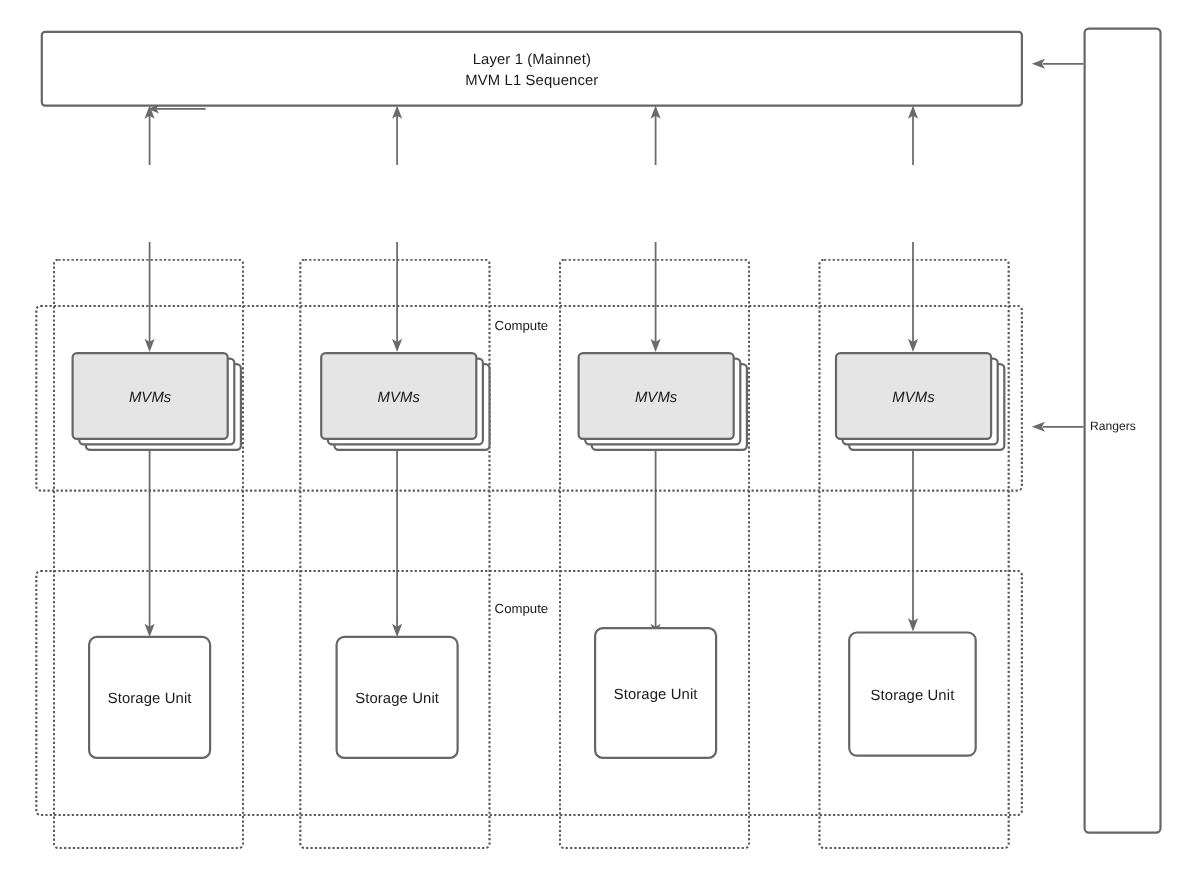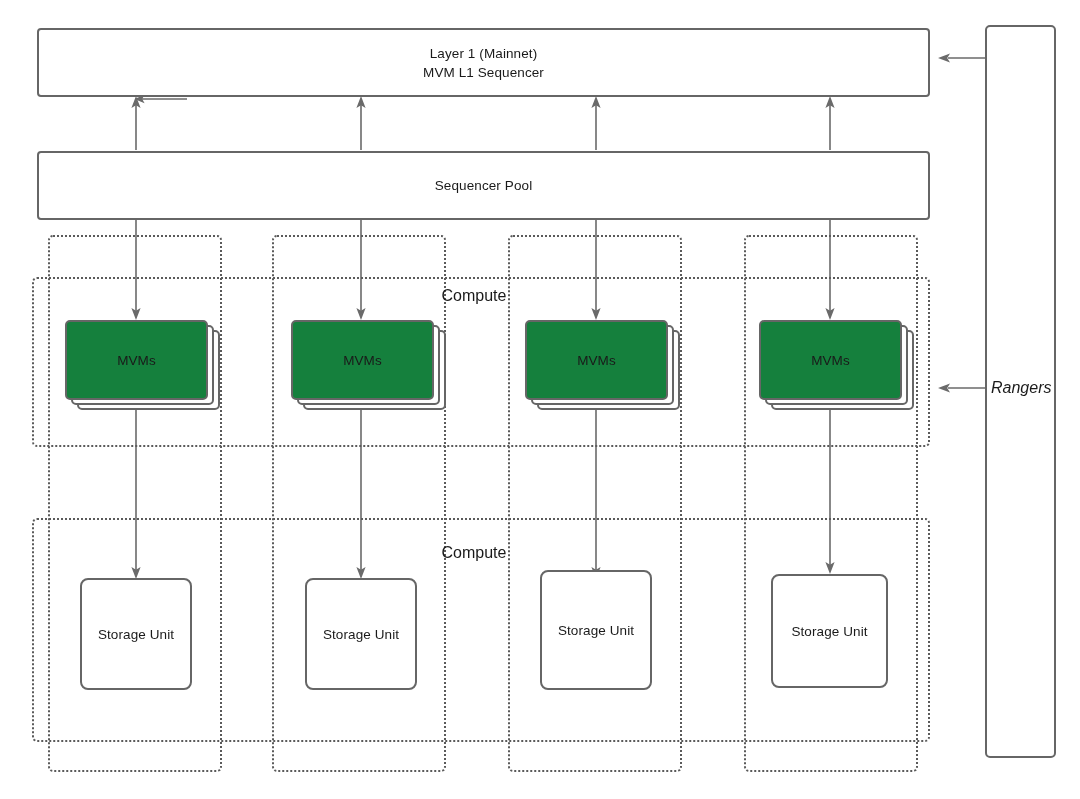--- a/index.html
+++ b/index.html
@@ -48,21 +48,21 @@
   .dotted-region {
     position: absolute;
     box-sizing: border-box;
     border: 2px dotted #5a5a5a;
     border-radius: 5px;
     background: transparent;
   }
   .region-label {
     position: absolute;
     color: #1a1a1a;
-    font-size: 16px;
+    font-size: 12px;
     line-height: 16px;
     white-space: nowrap;
     text-align: center;
   }
   .stack-wrap {
     position: absolute;
   }
   .stack-shadow {
     position: absolute;
     box-sizing: border-box;
@@ -70,39 +70,39 @@
     border-radius: 5px;
     background: #ffffff;
   }
   .stack-front {
     position: absolute;
     left: 0;
     top: 0;
     box-sizing: border-box;
     border: 2px solid #666666;
     border-radius: 5px;
-    background: #15803d;
+    background: #e5e5e5;
     display: flex;
     align-items: center;
     justify-content: center;
+    font-style: italic;
   }
   .rangers-box {
     position: absolute;
     box-sizing: border-box;
     border: 2px solid #666666;
     border-radius: 5px;
     background: #ffffff;
   }
   .rangers-label {
     position: absolute;
     color: #1a1a1a;
-    font-size: 16px;
+    font-size: 11px;
     line-height: 16px;
     white-space: nowrap;
-    font-style: italic;
   }
 </style>
 </head>
 <body>
 
 <div id="canvas">
 
   <svg class="layer" viewBox="0 0 1080 799" xmlns="http://www.w3.org/2000/svg">
     <defs>
       <marker id="arrowUp" markerWidth="10" markerHeight="10" refX="5" refY="8" orient="auto" markerUnits="userSpaceOnUse">
@@ -161,23 +161,20 @@
 
     <line x1="985" y1="388" x2="948" y2="388" stroke="#6a6a6a" stroke-width="1.6"></line>
     <path d="M938,388 L950,383.4 L947.2,388 L950,392.6 Z" fill="#6a6a6a"></path>
   </svg>
 
   <div class="node-box" style="left:37px; top:28px; width:893px; height:69px;">
     <div class="node-label">Layer 1 (Mainnet)</div>
     <div class="node-label">MVM L1 Sequencer</div>
   </div>
 
-  <div class="node-box" style="left:37px; top:151px; width:893px; height:69px;">
-    <div class="node-label">Sequencer Pool</div>
-  </div>
 
   <div class="dotted-region" style="left:48px; top:235px; width:174px; height:537px;"></div>
   <div class="dotted-region" style="left:272px; top:235px; width:174px; height:537px;"></div>
   <div class="dotted-region" style="left:508px; top:235px; width:174px; height:537px;"></div>
   <div class="dotted-region" style="left:744px; top:235px; width:174px; height:537px;"></div>
 
   <div class="dotted-region" style="left:32px; top:277px; width:898px; height:170px;"></div>
   <div class="region-label" style="left:424px; top:288px; width:100px;">Compute</div>
 
   <div class="dotted-region" style="left:32px; top:518px; width:898px; height:224px;"></div>

